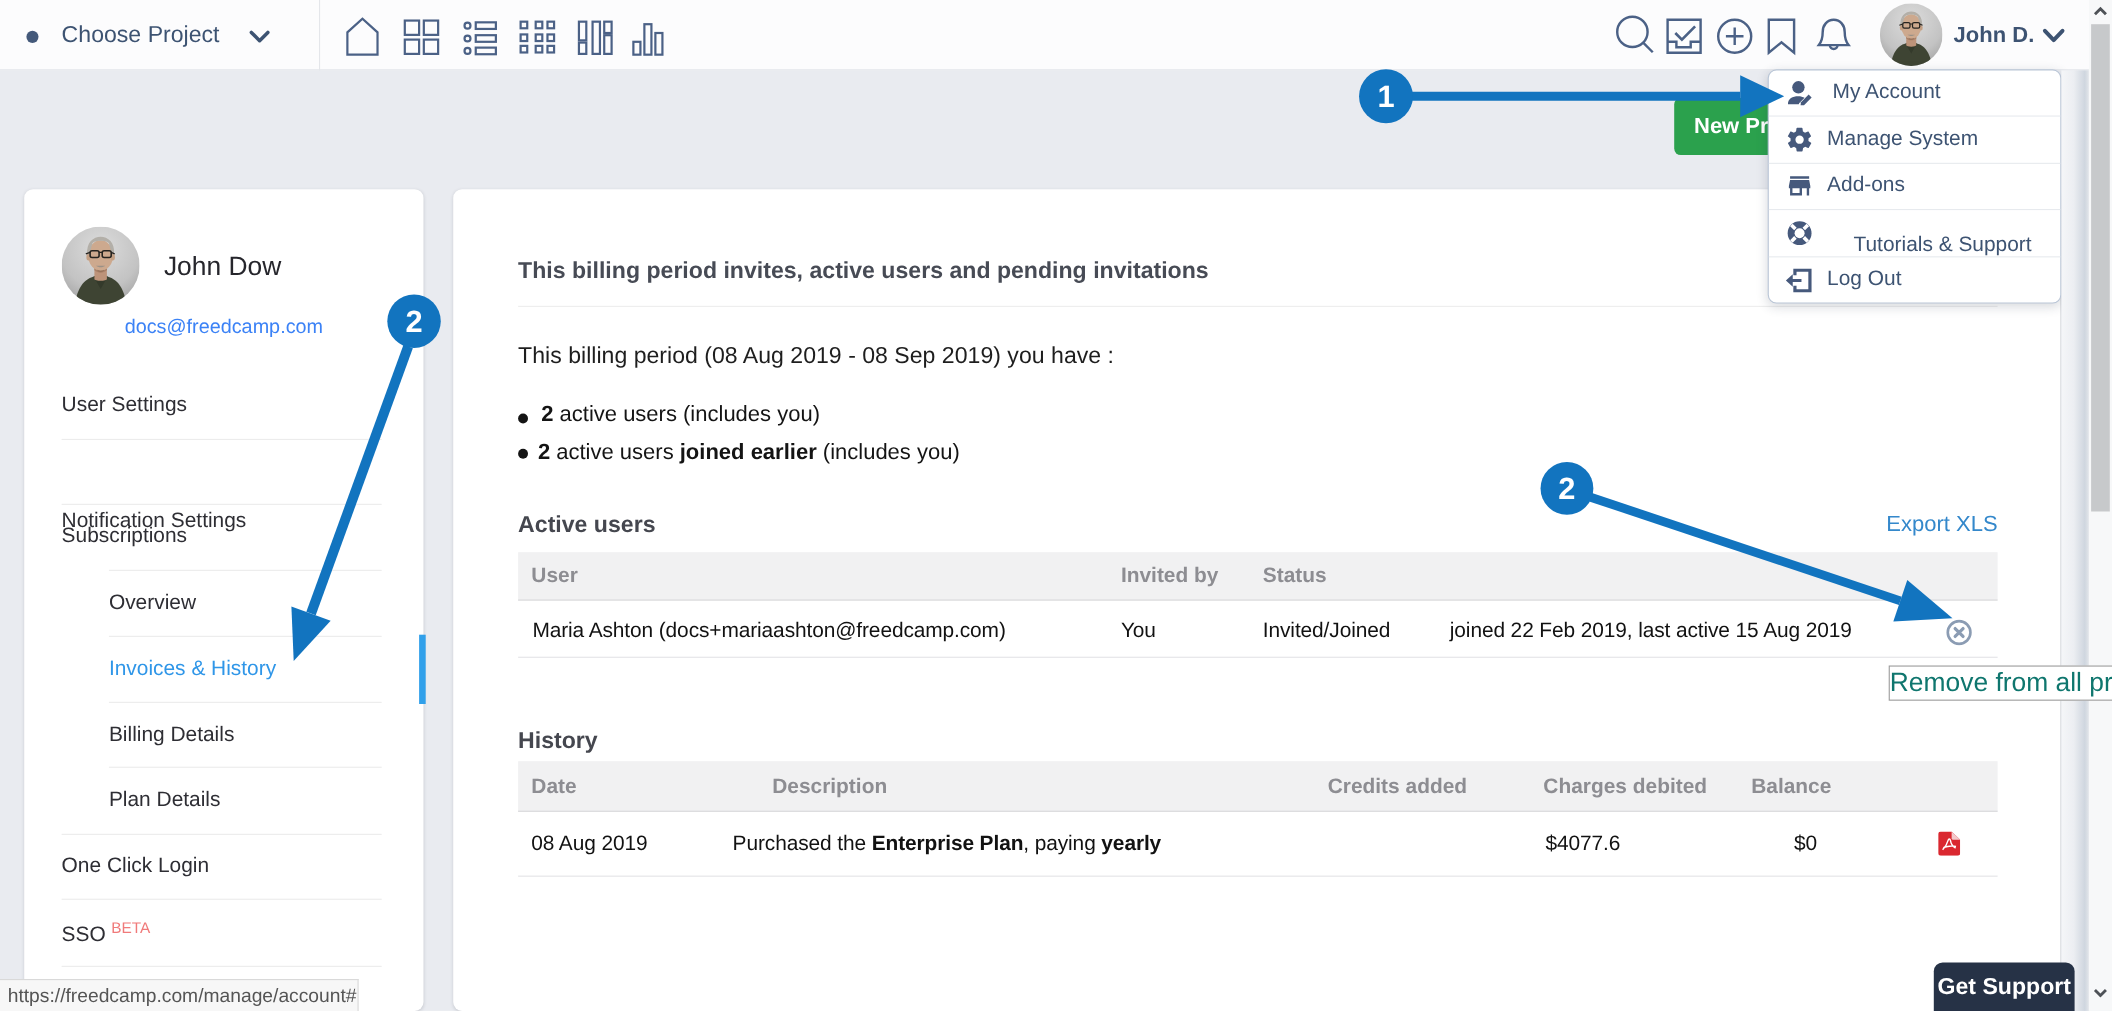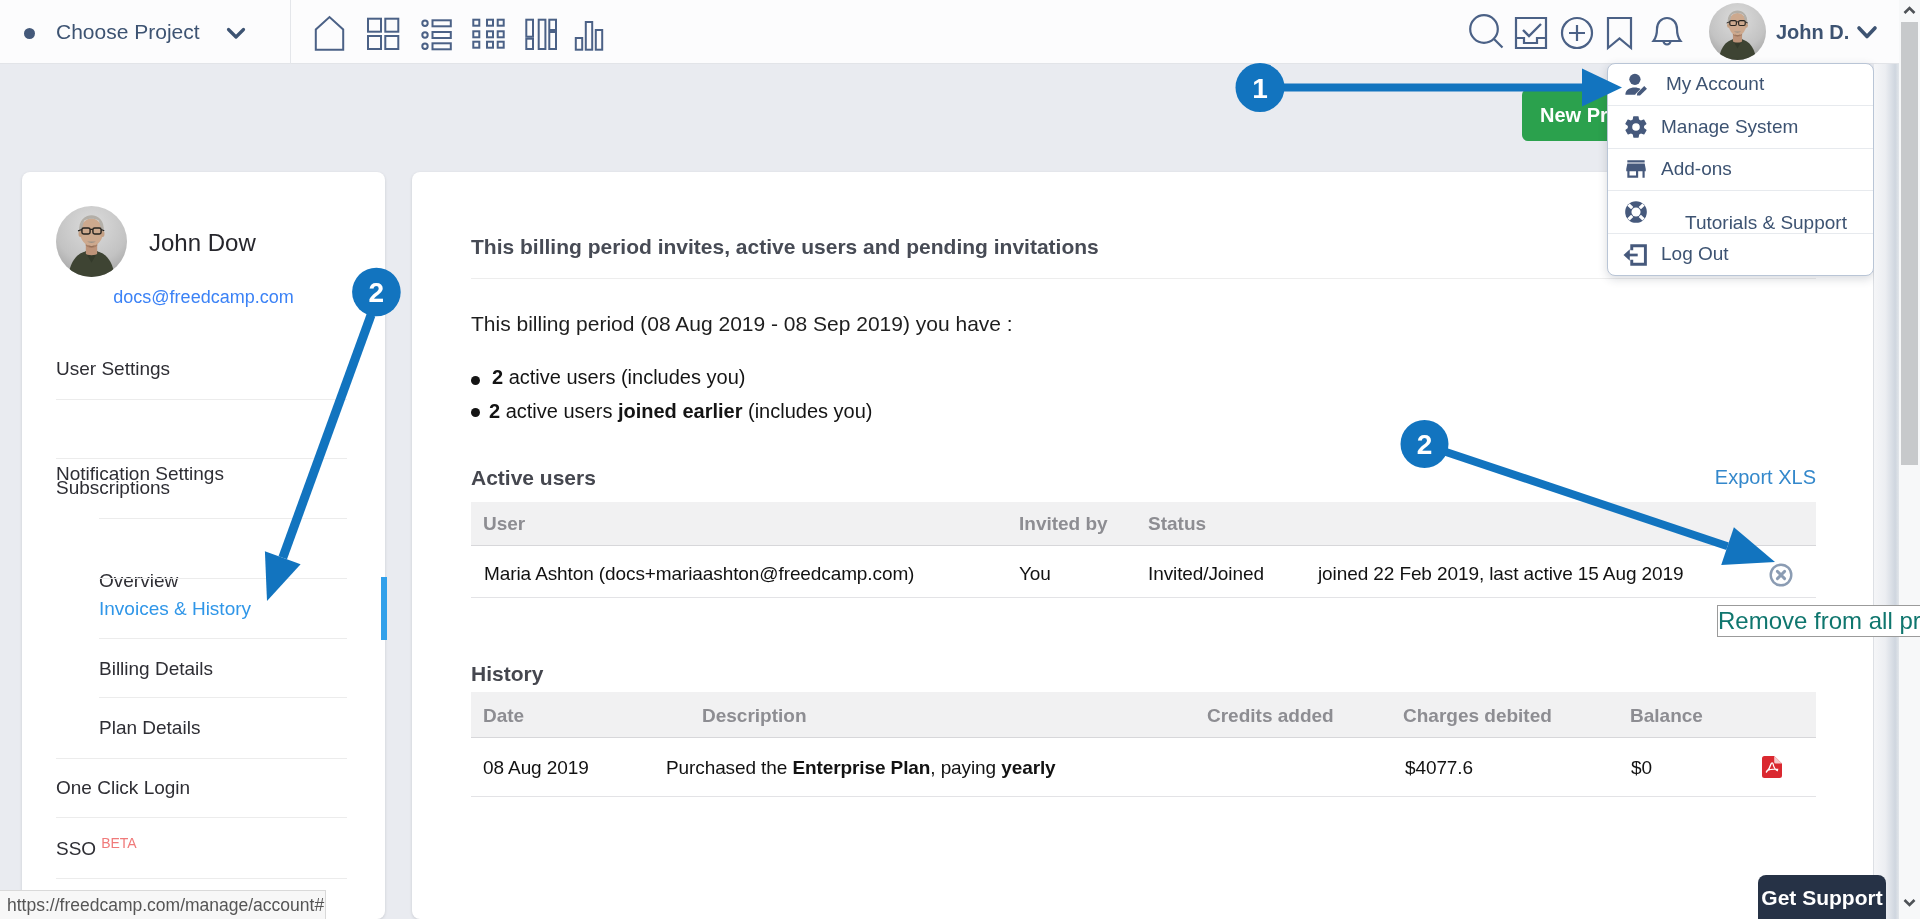--- a/index.html
+++ b/index.html
@@ -198,21 +198,21 @@
   </g>
 </svg>
   <div class="name">John Dow</div>
   <div class="email">docs@freedcamp.com</div>
   <div class="mi" style="top:186px;">User Settings</div>
   <div class="ldiv" style="left:34px; top:227px; width:291px;"></div>
   <div class="mi" style="top:246px;margin-top:45px;">Notification Settings</div>
   <div class="ldiv" style="left:34px; top:286px; width:291px;"></div>
   <div class="mi" style="top:305px;">Subscriptions</div>
   <div class="ldiv" style="left:77px; top:346px; width:248px;"></div>
-  <div class="mi2" style="top:366px;margin-top:32px;">Overview</div>
+  <div class="mi2" style="top:366px;">Overview</div>
   <div class="ldiv" style="left:77px; top:406px; width:248px;"></div>
   <div class="mi2" style="top:426px; color:#2f96e8;">Invoices &amp; History</div>
   <div class="ldiv" style="left:77px; top:466px; width:248px;"></div>
   <div class="mi2" style="top:486px;">Billing Details</div>
   <div class="ldiv" style="left:77px; top:525px; width:248px;"></div>
   <div class="mi2" style="top:545px;">Plan Details</div>
   <div class="ldiv" style="left:34px; top:586px; width:291px;"></div>
   <div class="mi" style="top:605px;">One Click Login</div>
   <div class="ldiv" style="left:34px; top:645px; width:291px;"></div>
   <div class="mi" style="top:663px;">SSO<span style="font-size:14px; color:#f07a7a; vertical-align:7px; margin-left:5px;">BETA</span></div>
@@ -244,21 +244,21 @@
     <circle cx="12" cy="12" r="10.3" fill="none" stroke="#8b9cb3" stroke-width="2.4"></circle>
     <path d="M8.4 8.4 L15.6 15.6 M15.6 8.4 L8.4 15.6" stroke="#8b9cb3" stroke-width="2.9" stroke-linecap="round"></path>
   </svg>
 
   <div class="sechead" style="left:59px; top:490px;">History</div>
   <div class="thead" style="top:520px; height:46px;"></div>
   <div class="th" style="left:71px; top:533px;">Date</div>
   <div class="th" style="left:254px; top:533px;margin-left:36px;">Description</div>
   <div class="th" style="left:795px; top:533px;">Credits added</div>
   <div class="th" style="left:991px; top:533px;">Charges debited</div>
-  <div class="th" style="left:1218px; top:533px;">Balance</div>
+  <div class="th" style="left:1180px; top:533px;">Balance</div>
   <div class="td" style="left:71px; top:585px;">08 Aug 2019</div>
   <div class="td" style="left:254px; top:585px;">Purchased the <b>Enterprise Plan</b>, paying <b>yearly</b></div>
   <div class="td" style="left:993px; top:585px;">$4077.6</div>
   <div class="td" style="left:1219px; top:585px;">$0</div>
   <div class="rowline" style="top:624px;"></div>
   <svg style="position:absolute; left:1350px; top:584px;" width="20" height="22" viewBox="0 0 20 22">
     <path d="M2.5 0 H12.2 L20 7.5 V19.5 A2.5 2.5 0 0 1 17.5 22 H2.5 A2.5 2.5 0 0 1 0 19.5 V2.5 A2.5 2.5 0 0 1 2.5 0 Z" fill="#da2830"></path>
     <path d="M12.2 0 L20 7.5 H13.7 A1.5 1.5 0 0 1 12.2 6 Z" fill="#f4c9cb"></path>
     <path d="M4 16.5 C6.2 14.3 8.2 11 9 8 C9.4 6.4 10.8 6.4 11.1 8 C11.6 11 12.8 13.4 15.8 15 M4.6 14.6 C8.6 13.1 13.2 12.8 16.2 13.5" stroke="#fff" stroke-width="1.3" fill="none"></path>
   </svg>

